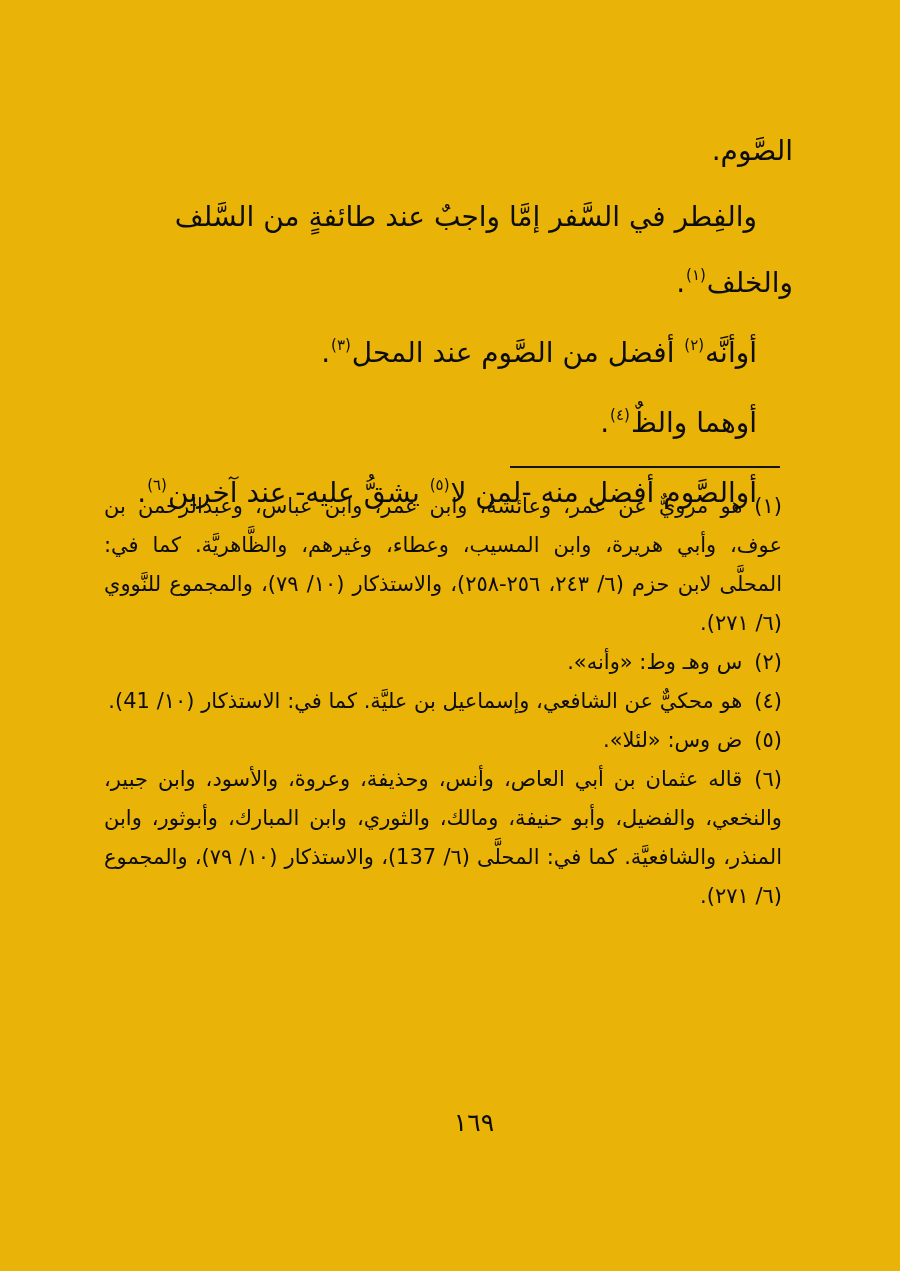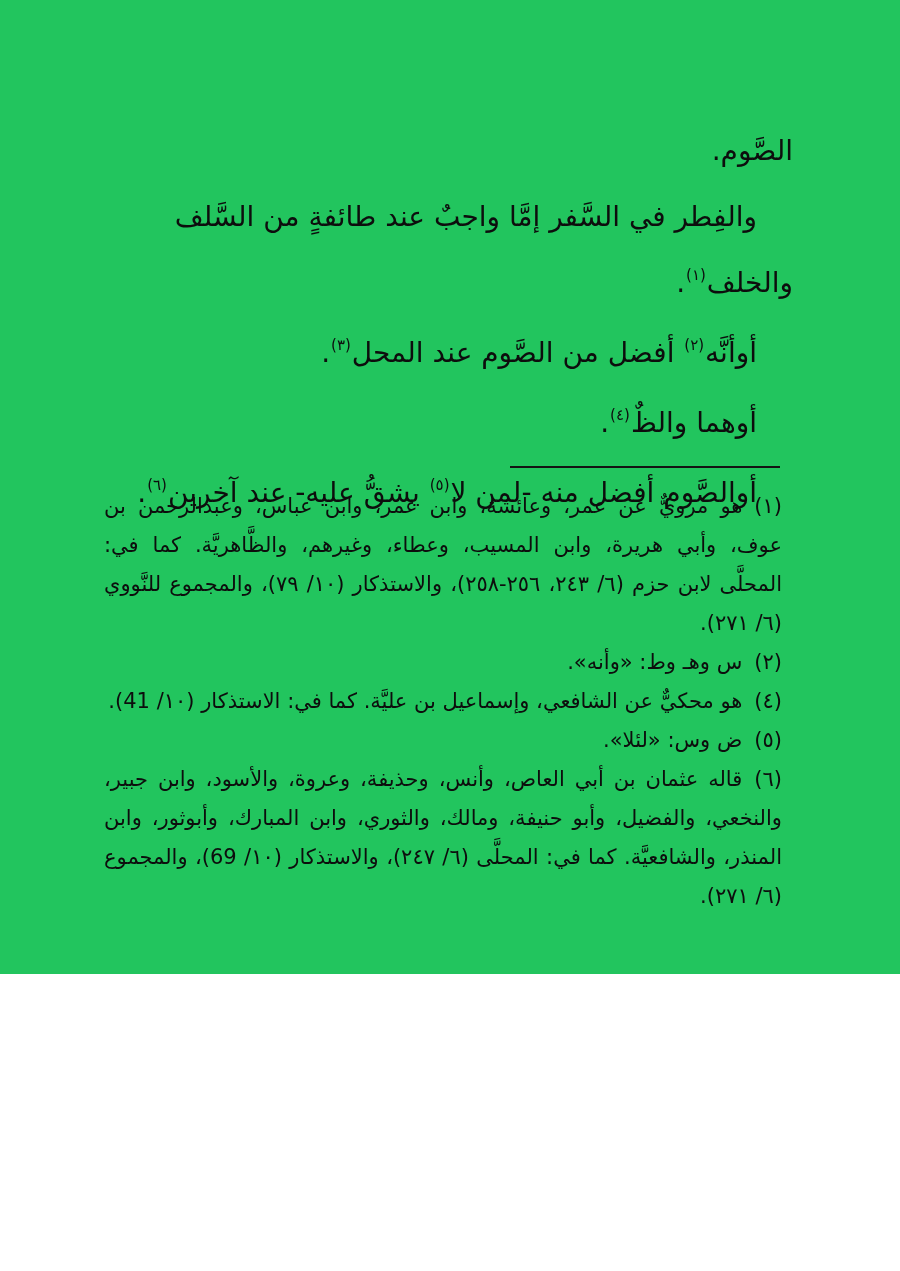--- a/index.html
+++ b/index.html
@@ -3,22 +3,22 @@
 <meta charset="utf-8">
 <style>
   html, body {
     margin: 0;
     padding: 0;
     background: #ffffff;
   }
   .page {
     position: relative;
     width: 900px;
-    height: 974px;
-    background: #22c55e;
+    height: 1271px;
+    background: #eab308;
     color: #0d0d0d;
     font-family: "DejaVu Sans", sans-serif;
     direction: rtl;
     overflow: hidden;
   }
   
   .main-text {
     position: absolute;
     top: 118px;
     right: 107px;
@@ -124,20 +124,20 @@
 
     <div class="footnote">
       <span class="fn-num">(٤)</span><span class="fn-text">هو محكيٌّ عن الشافعي، وإسماعيل بن عليَّة. كما في: الاستذكار (١٠/ 41).</span>
     </div>
 
     <div class="footnote">
       <span class="fn-num">(٥)</span><span class="fn-text">ض وس: «لئلا».</span>
     </div>
 
     <div class="footnote">
-      <span class="fn-num">(٦)</span><span class="fn-text">قاله عثمان بن أبي العاص، وأنس، وحذيفة، وعروة، والأسود، وابن جبير، والنخعي، والفضيل، وأبو حنيفة، ومالك، والثوري، وابن المبارك، وأبوثور، وابن المنذر، والشافعيَّة. كما في: المحلَّى (٦/ ٢٤٧)، والاستذكار (١٠/ 69)، والمجموع (٦/ ٢٧١).</span>
+      <span class="fn-num">(٦)</span><span class="fn-text">قاله عثمان بن أبي العاص، وأنس، وحذيفة، وعروة، والأسود، وابن جبير، والنخعي، والفضيل، وأبو حنيفة، ومالك، والثوري، وابن المبارك، وأبوثور، وابن المنذر، والشافعيَّة. كما في: المحلَّى (٦/ 137)، والاستذكار (١٠/ ٧٩)، والمجموع (٦/ ٢٧١).</span>
     </div>
 
   </div>
 
   <div class="page-number">١٦٩</div>
 
 </div>
 
 </body></html>

